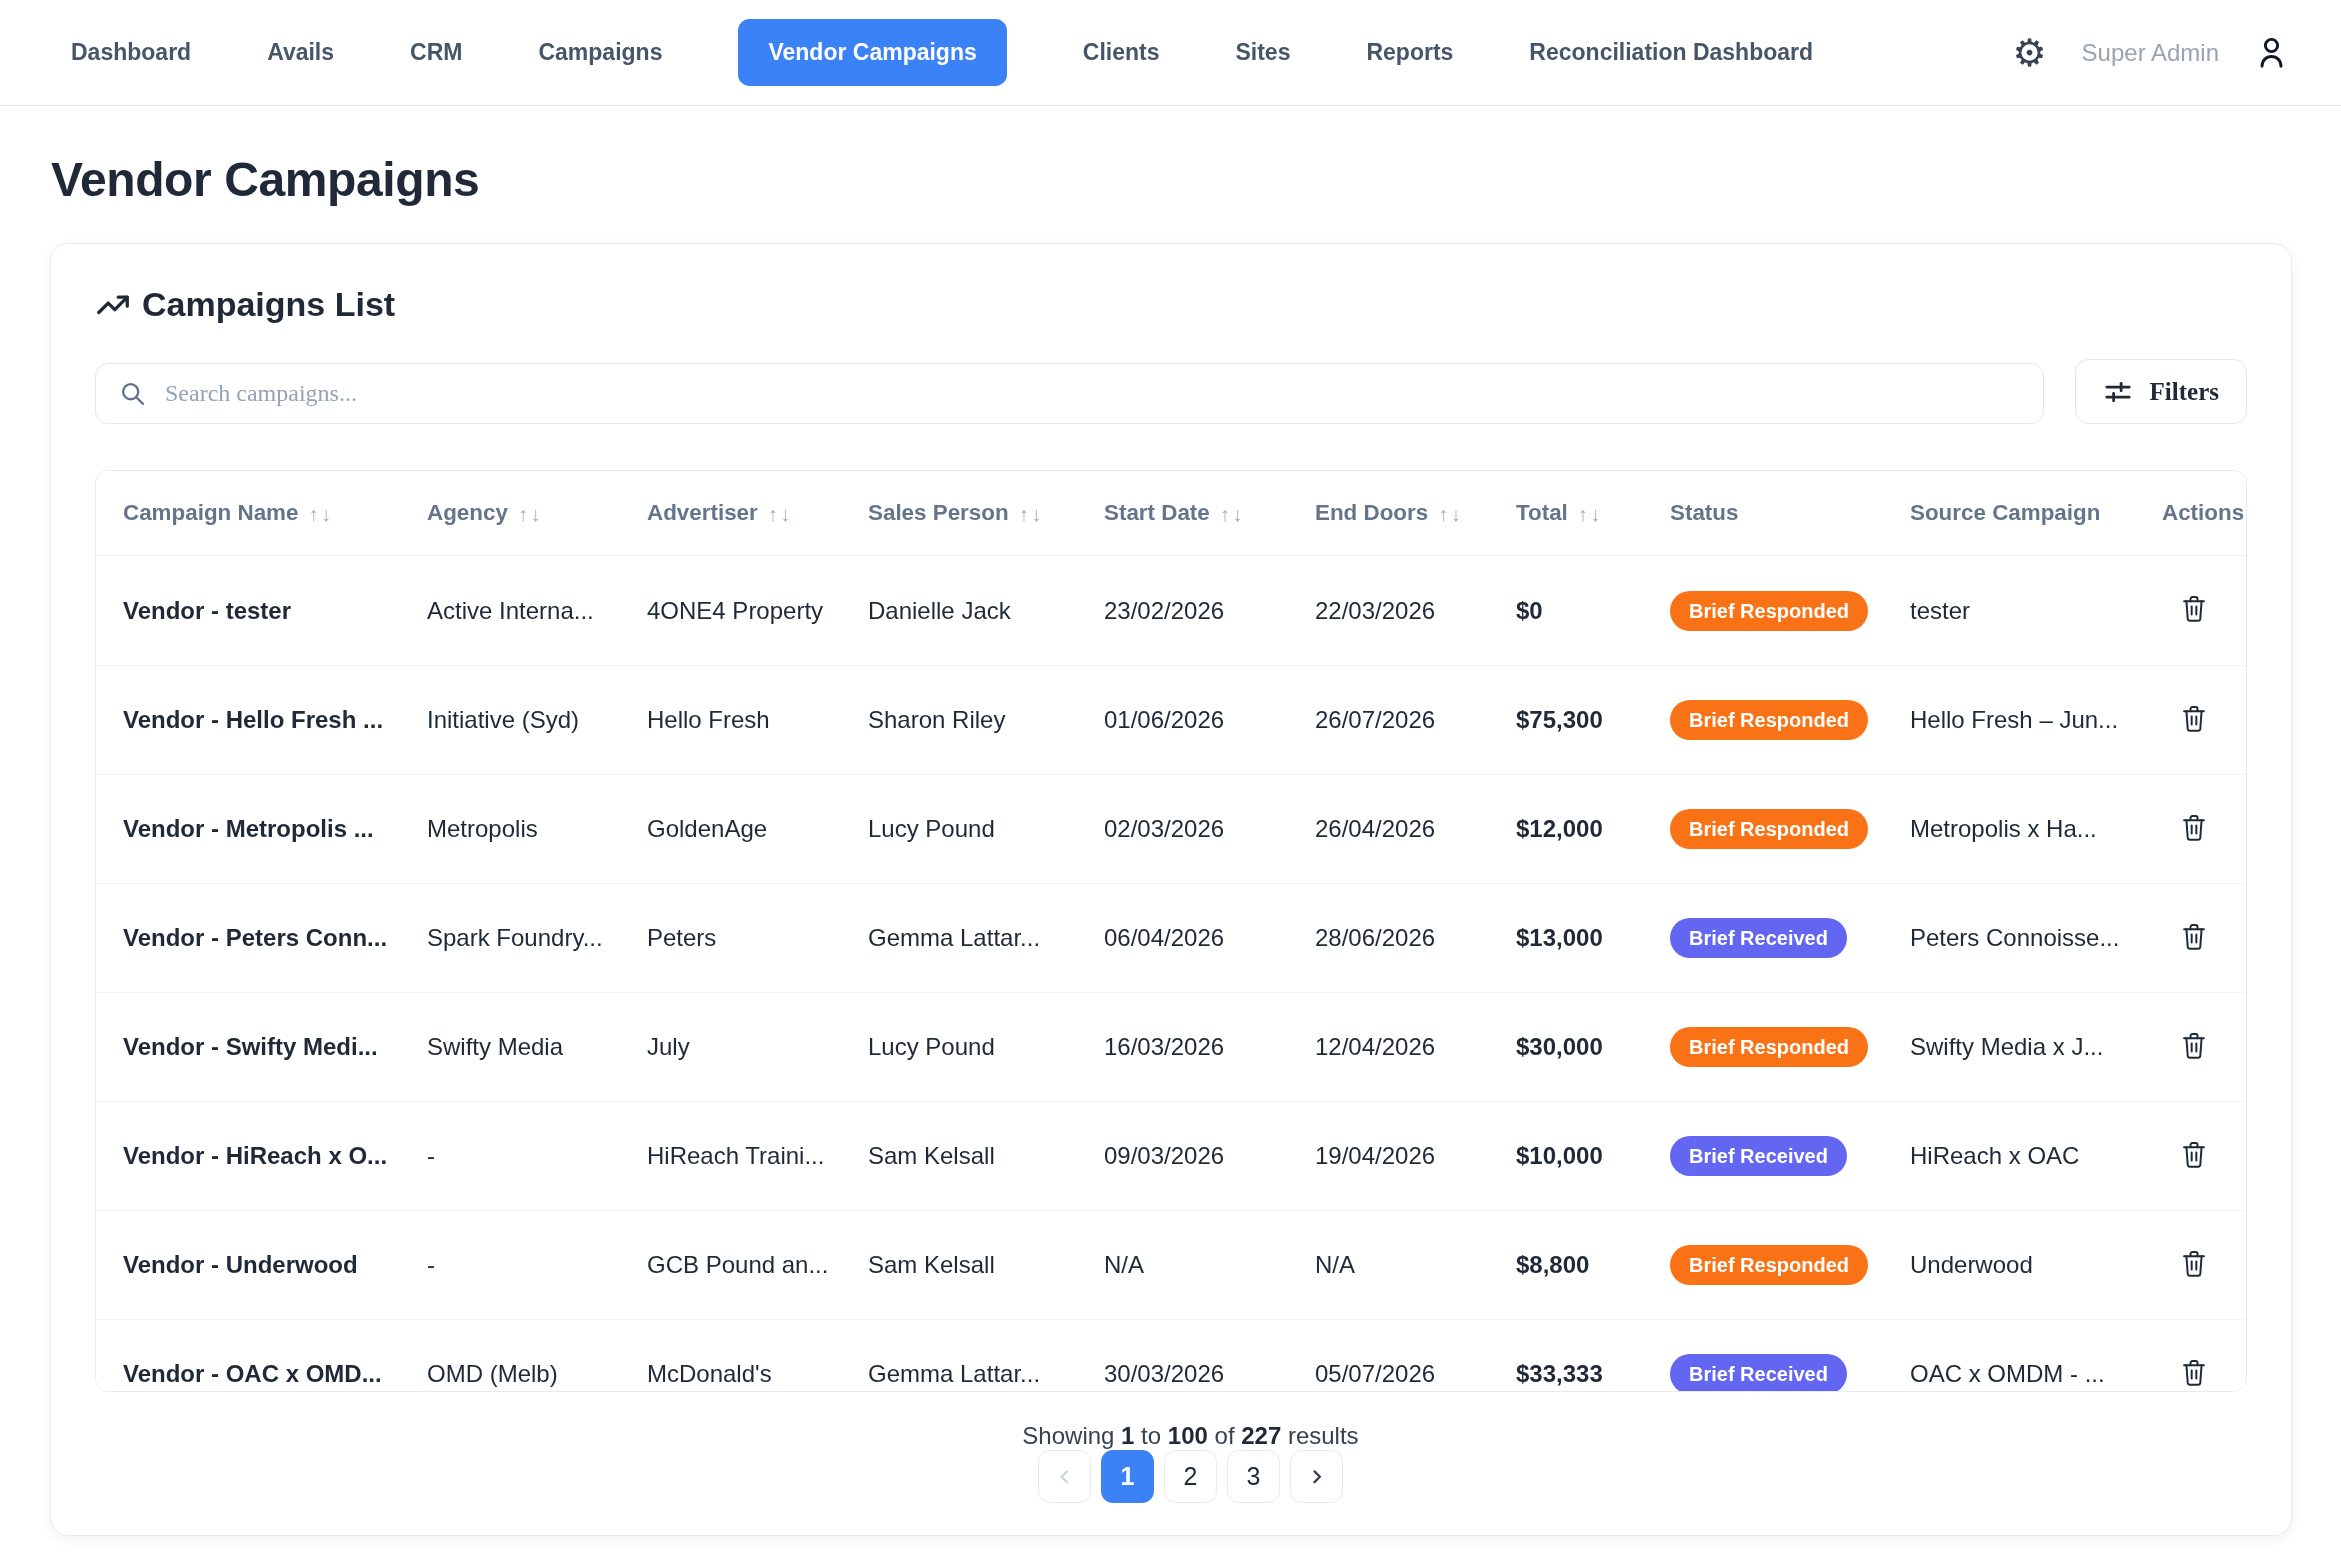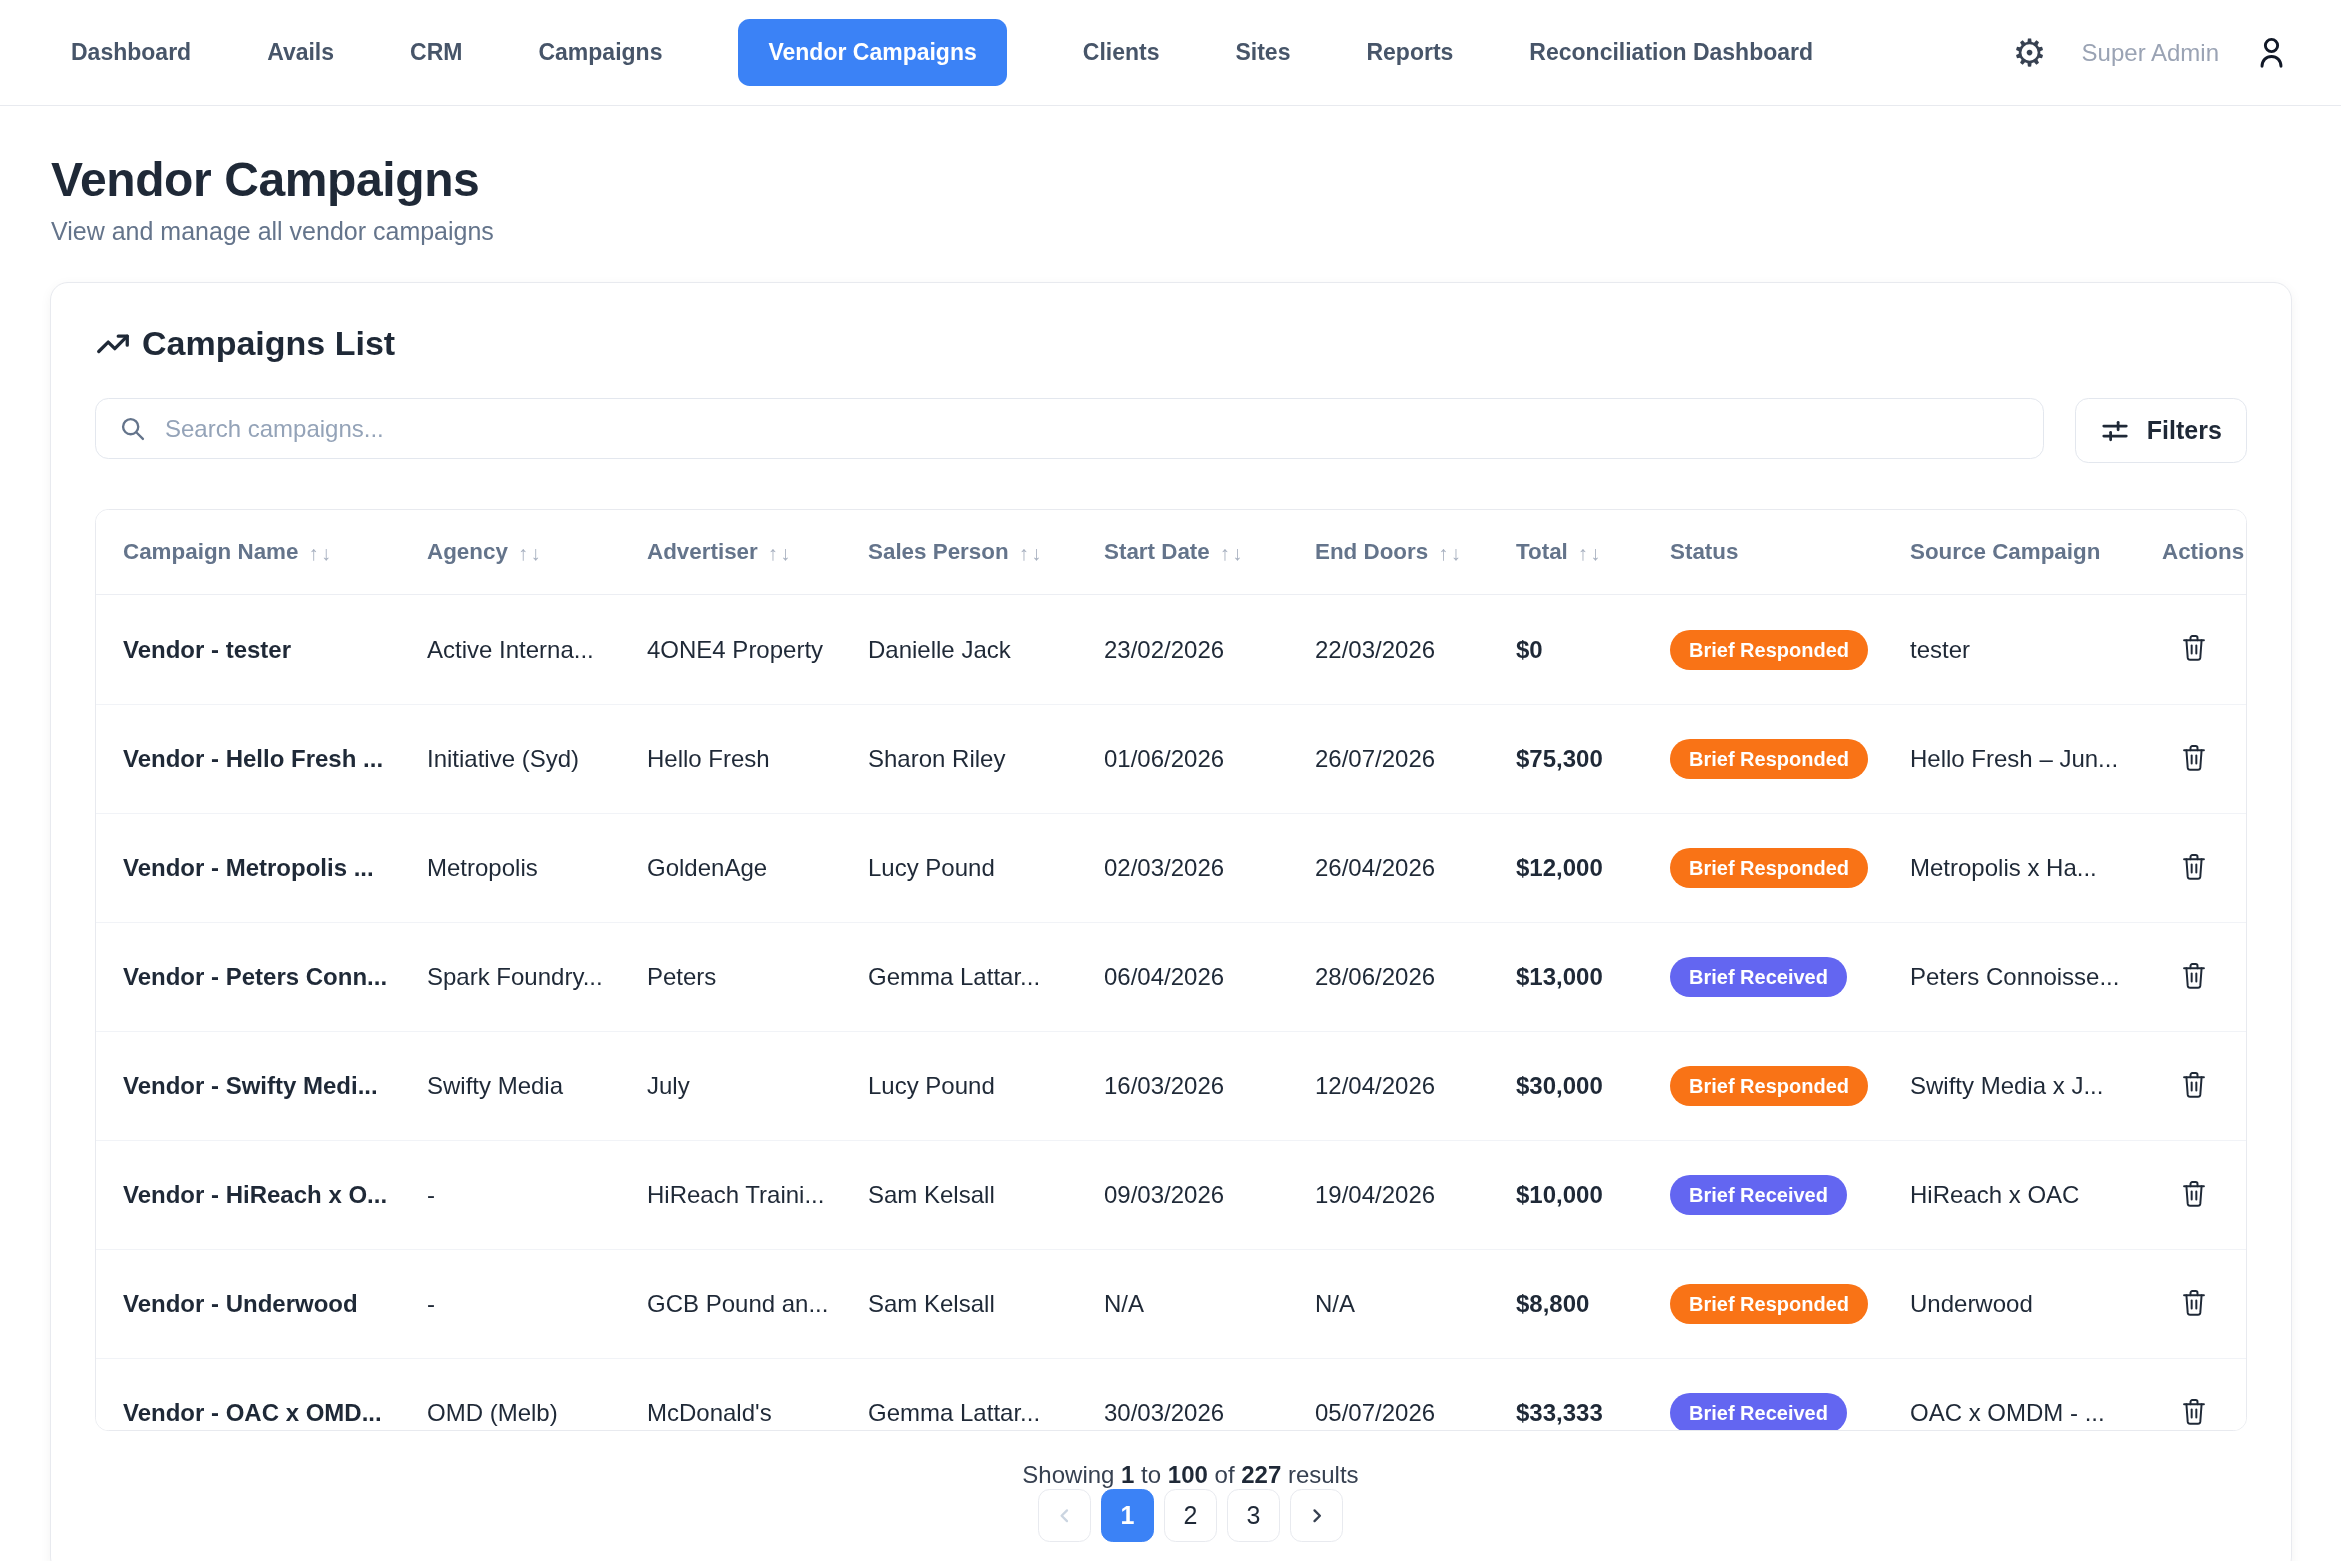--- a/index.html
+++ b/index.html
@@ -44,21 +44,21 @@
     background: #fff;
     border: 1.7px solid #e8eaef;
     border-radius: 18px;
     box-shadow: 0 3.3px 11.6px rgba(16,24,40,.05);
     height: 1293px;
   }
   .card-head { display: flex; align-items: center; gap: 11px; padding: 41px 44px 0; }
   .trend-icon { width: 36px; height: 36px; }
   .card-title { font-size: 34px; font-weight: 700; color: #1f2937; }
 
-  .search-row { display: flex; align-items: flex-start; margin-top: 35px; padding: 0 44px; gap: 31.5px; }
+  .search-row { display: flex; align-items: flex-end; margin-top: 35px; padding: 0 44px; gap: 31.5px; font-family: Liberation Serif, serif; }
   .search-box {
     flex: 1; height: 61px;
     border: 1.7px solid #e3e7ee; border-radius: 13.3px;
     display: flex; align-items: center; gap: 18px; padding: 0 23px;
     background: #fff;
   }
   .search-box svg { width: 28px; height: 28px; flex: none; }
   .search-box input {
     border: 0; outline: 0; flex: 1; height: 100%;
     font-size: 24px; color: #1f2937; font-family: inherit; background: transparent;
@@ -151,21 +151,20 @@
       <svg viewBox="0 0 24 24" fill="none" stroke="#111827" stroke-width="2" stroke-linecap="round">
         <circle cx="12" cy="7.2" r="4.2"></circle>
         <path d="M5.5 21.5c0-4.2 2.9-6.8 6.5-6.8s6.5 2.6 6.5 6.8"></path>
       </svg>
     </div>
   </div>
 </div>
 
 <div class="page-header">
   <div class="page-title">Vendor Campaigns</div>
-  <div class="page-sub">View and manage all vendor campaigns</div>
 </div>
 
 <div class="card">
 
   <div class="card-head">
     <svg class="trend-icon" viewBox="0 0 24 24" fill="none" stroke="#1f2937" stroke-width="2.2" stroke-linecap="round" stroke-linejoin="round">
       <polyline points="2.5 17 8.8 10.7 13.2 15.1 21.5 6.8"></polyline>
       <polyline points="15.5 6.8 21.5 6.8 21.5 12.8"></polyline>
     </svg>
     <div class="card-title">Campaigns List</div>

